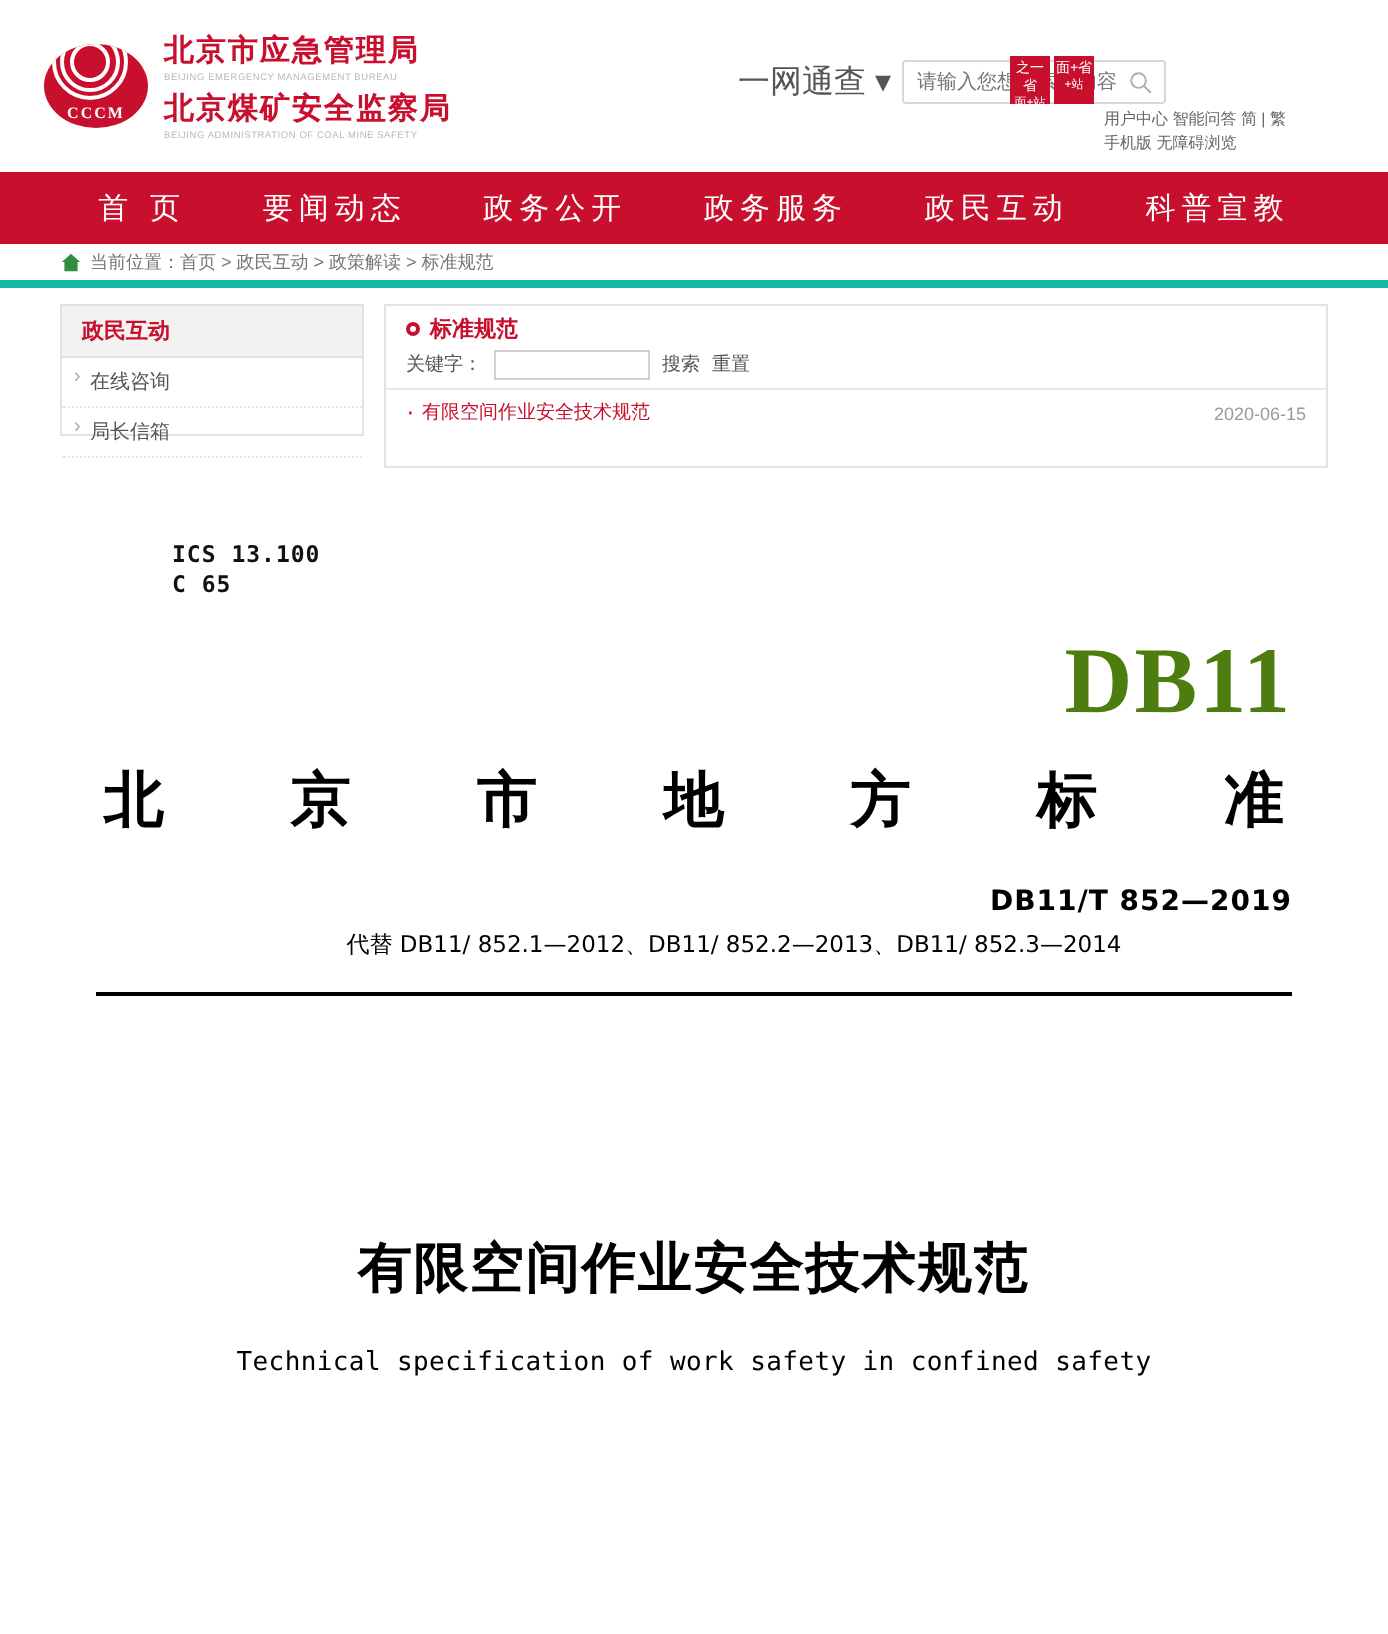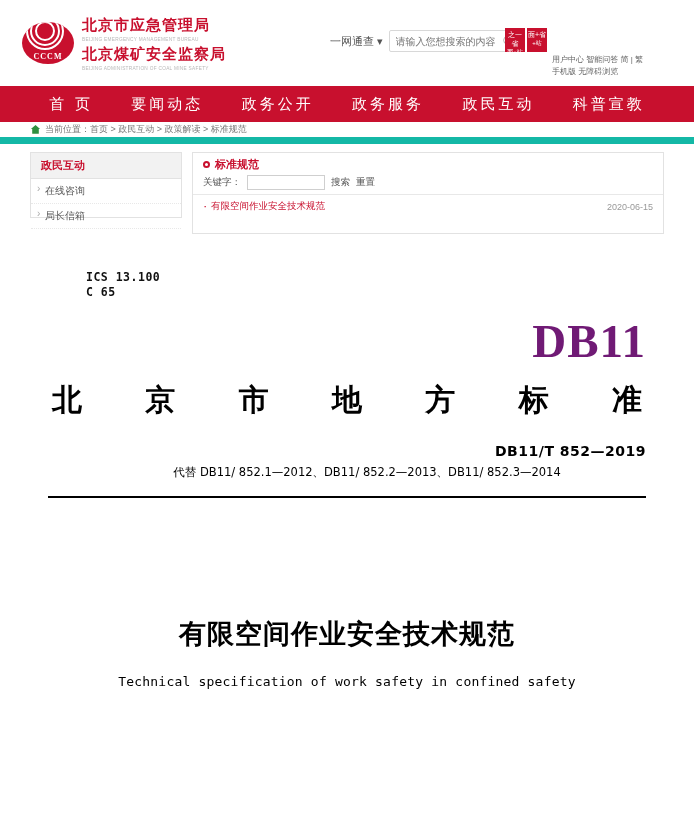--- a/index.html
+++ b/index.html
@@ -78,24 +78,25 @@
   }
 
   .header-search {
     position: absolute;
     left: 330px;
     top: 30px;
     display: flex;
     align-items: center;
   }
   .search-scope {
-    font-size: 11px;
+    font-size: 16px;
     color: #555;
     padding-right: 6px;
     white-space: nowrap;
+    margin-left: 39px;
   }
   .search-box {
     width: 132px;
     height: 22px;
     border: 1px solid #d8d8d8;
     border-radius: 2px;
     display: flex;
     align-items: center;
     padding: 0 4px;
     box-sizing: border-box;
@@ -170,21 +171,21 @@
 
   
   .breadcrumb {
     height: 22px;
     display: flex;
     align-items: center;
     font-size: 9px;
     color: #777;
     padding: 0 30px;
     box-sizing: border-box;
-    border-bottom: 7px solid #14b8a6;
+    border-bottom: 4px solid #14b8a6;
   }
   .home-icon {
     width: 11px;
     height: 11px;
     margin-right: 4px;
     flex: none;
   }
 
   
   .content-wrap {
@@ -310,21 +311,21 @@
     color: #111;
     line-height: 15px;
     letter-spacing: 0.5px;
     padding-left: 38px;
     font-family: "DejaVu Sans Mono", monospace;
   }
   .db11 {
     text-align: right;
     font-size: 47px;
     font-weight: bold;
-    color: #701a75;
+    color: #4d7c0f;
     letter-spacing: 1px;
     margin-top: 14px;
     font-family: "Liberation Serif", serif;
   }
   .std-line {
     display: flex;
     justify-content: space-between;
     font-size: 30px;
     font-weight: bold;
     color: #000;

